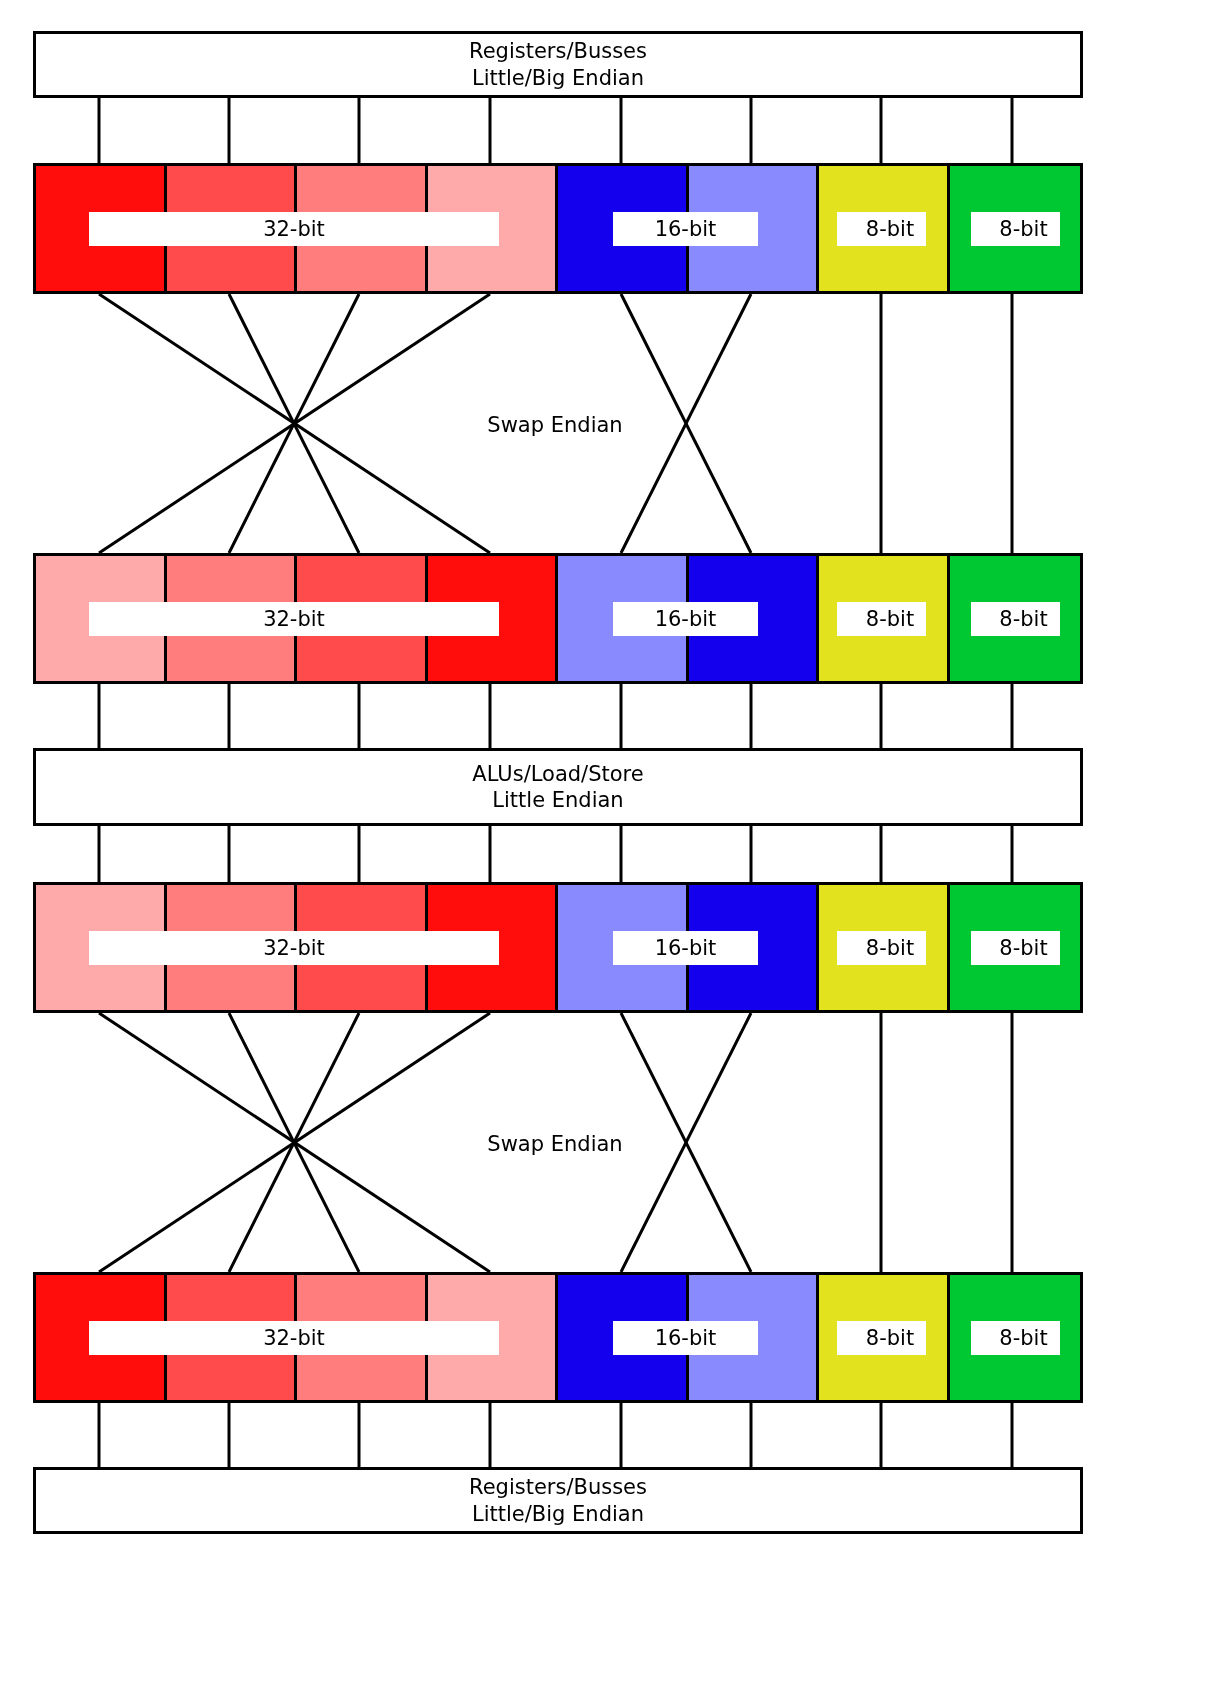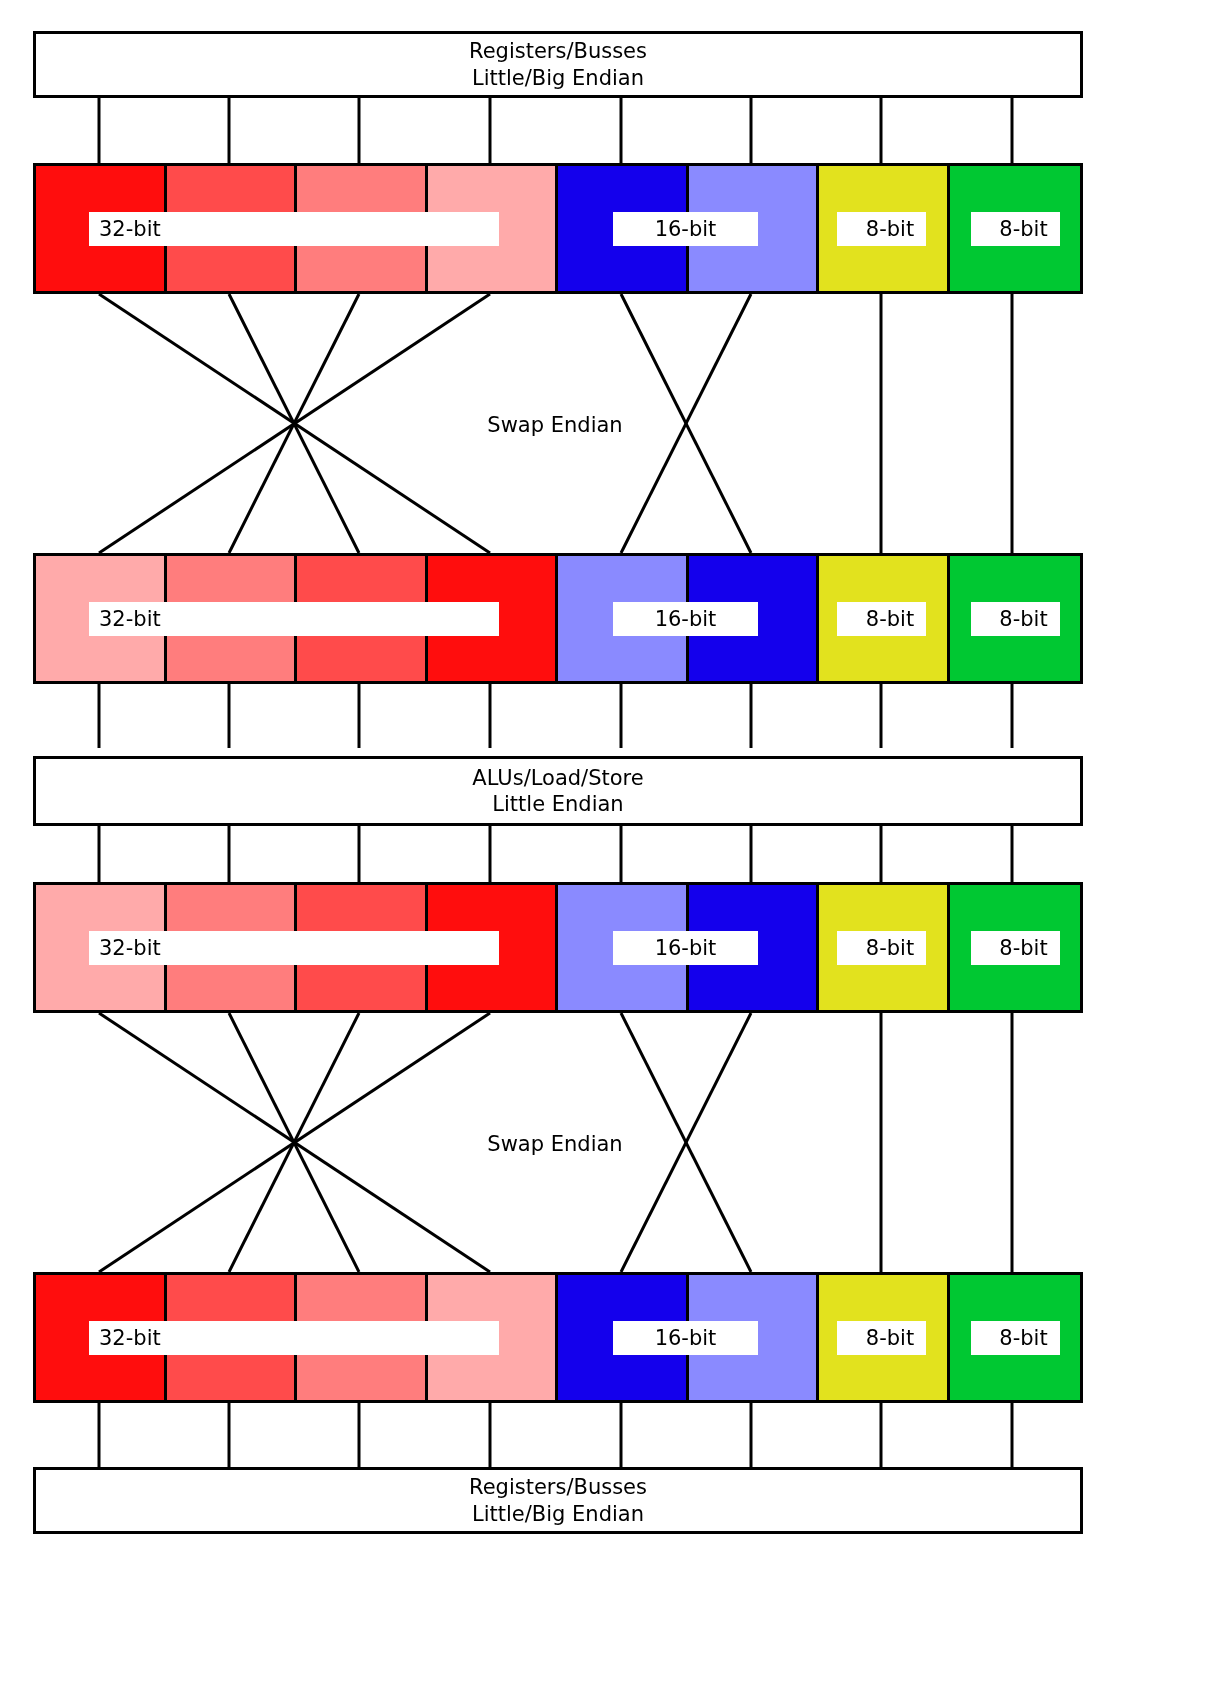--- a/index.html
+++ b/index.html
@@ -53,21 +53,21 @@
     justify-content: center;
     pointer-events: none;
   }
   .grp .lbl {
     background: #fff;
     color: #000;
     font-size: 21px;
     padding: 5px 10px;
     white-space: nowrap;
   }
-  .grp.wide .lbl { width: 390px; text-align: left; }
+  .grp.wide .lbl { width: 390px; text-align: center; }
   .grp.mid .lbl  { width: 125px; text-align: center; }
   .grp.nar .lbl  { width: 52px;  text-align: center; padding-left: 27px; }
 
   .swaptxt {
     position: absolute;
     font-size: 21px;
     color: #000;
     text-align: center;
     background: transparent;
   }
@@ -194,21 +194,21 @@
   <div class="grp mid" style="left:555px; top:553px; width:261px; height:131px;">
     <span class="lbl">16-bit</span>
   </div>
   <div class="grp nar" style="left:816px; top:553px; width:131px; height:131px;">
     <span class="lbl">8-bit</span>
   </div>
   <div class="grp nar" style="left:947px; top:553px; width:136px; height:131px;">
     <span class="lbl">8-bit</span>
   </div>
 
-  <div class="bar" style="left:33px; top:748px; width:1050px; height:70px;margin-top:8px;">
+  <div class="bar" style="left:33px; top:748px; width:1050px; height:78px;">
     <span class="line">ALUs/Load/Store</span>
     <span class="line">Little Endian</span>
   </div>
 
   <div class="bytes" style="left:33px; top:882px; width:1050px; height:131px;">
     <div class="cell" style="width:131px; background:#ffaaaa;"></div>
     <div class="cell" style="width:130px; background:#ff7d7d;"></div>
     <div class="cell" style="width:131px; background:#ff4b4b;"></div>
     <div class="cell" style="width:130px; background:#ff0d0d;"></div>
     <div class="cell" style="width:131px; background:#8a8aff;"></div>

